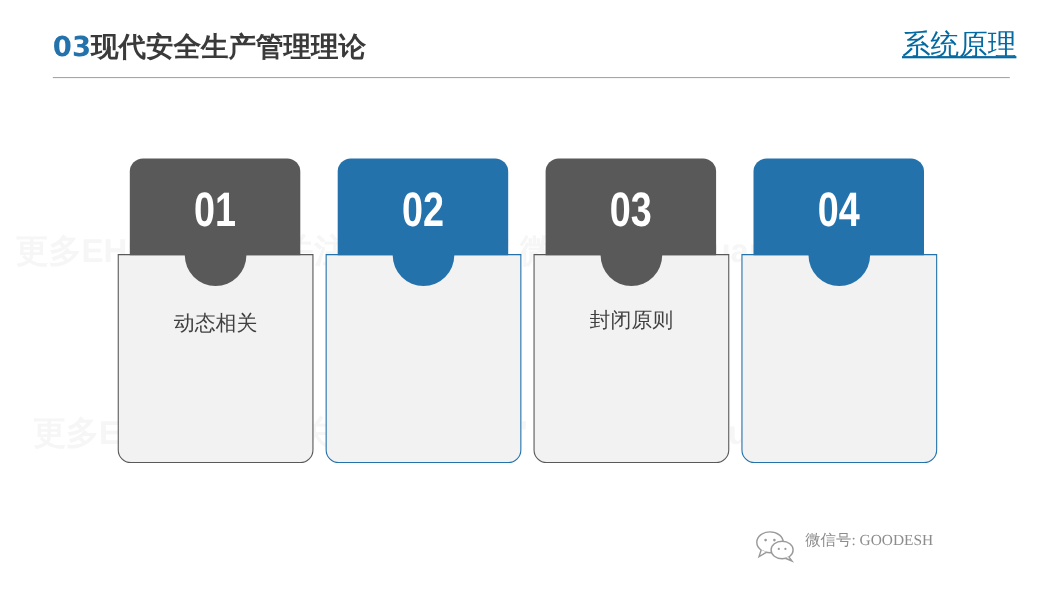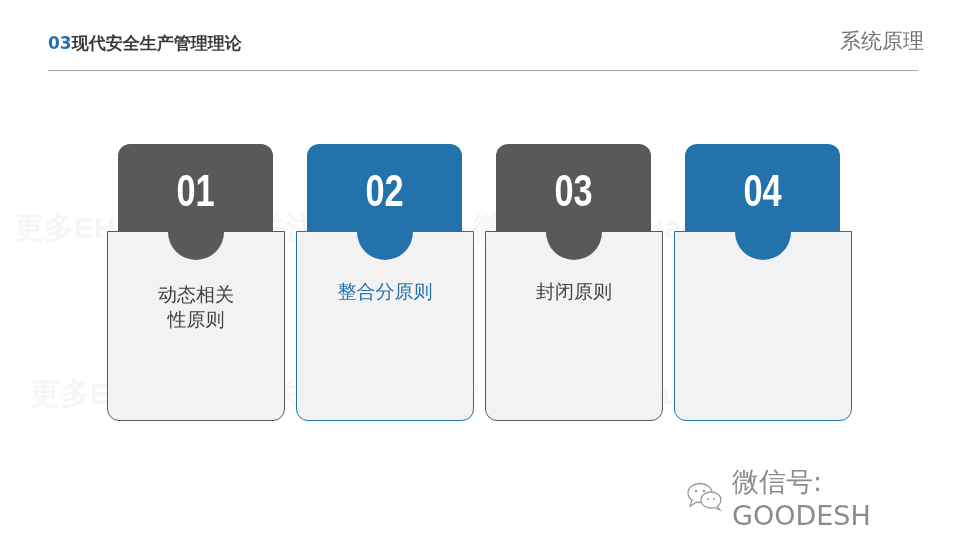--- a/index.html
+++ b/index.html
@@ -1,27 +1,27 @@
 <!DOCTYPE html>
 <html><head>
 <meta charset="utf-8">
 <style>
   * { margin: 0; padding: 0; box-sizing: border-box; }
   html, body { width: 960px; height: 540px; background: #ffffff; overflow: hidden; }
   body { position: relative; font-family: "DejaVu Sans", "Liberation Sans", sans-serif; }
 
   .title {
     position: absolute; left: 48px; top: 28px; width: 290px;
-    font-size: 17px; font-weight: bold; line-height: 30px; color: #3a3a3a;
+    font-size: 25px; font-weight: bold; line-height: 30px; color: #3a3a3a;
     letter-spacing: 0px;
   }
   .title .num { color: #2372ab; }
   .subtitle {
     position: absolute; right: 36px; top: 26px;
-    font-size: 21px; color: #737373; line-height: 30px;
+    font-size: 26px; color: #0369a1; line-height: 30px; text-decoration: underline;
   }
   .rule {
     position: absolute; left: 48px; top: 70px; width: 870px; height: 1px;
     background: #a6a6a6;
   }
 
   .watermark {
     position: absolute; font-size: 30px; font-weight: bold;
     color: #f6f6f6; white-space: nowrap; font-family: "Liberation Sans", sans-serif;
   }
@@ -48,22 +48,22 @@
   .card .label {
     position: absolute; left: 20px; top: 135px; width: 138px; text-align: center;
     font-size: 19px; font-weight: normal; color: #404040; line-height: 25px;
   }
   .card.blue .box { border-color: #2372ab; }
   .card.blue .tab, .card.blue .notch { background: #2372ab; }
   .card.blue .label { color: #2372ab; }
 
   .footer {
     position: absolute; left: 686px; top: 482px; height: 30px;
-    display: flex; align-items: center; gap: 8px;
-    color: #8c8c8c; font-size: 27px;
+    display: flex; align-items: flex-start; gap: 8px;
+    color: #8c8c8c; font-size: 14px; font-family: Liberation Serif, serif;
   }
   .footer svg { display: block; }
 </style>
 </head>
 <body>
 
 <div class="watermark" style="left:14px; top:208px;">更多EHS资料，请关注"安全微课" 微信号：anquanyingsj1</div>
 <div class="watermark" style="left:30px; top:374px;">更多EHS资料，请关注"安全微课" 微信号：anquanyingsj1</div>
 
 <div class="title">
@@ -72,30 +72,28 @@
 <div class="subtitle">系统原理</div>
 <div class="rule"></div>
 
 <div class="card" style="left:107px;">
   <div class="box"></div>
   <div class="tab"></div>
   <div class="notch"></div>
   <div class="num">01</div>
   <div class="label" style="top:138px;">
     <div>动态相关</div>
-    <div>性原则</div>
   </div>
 </div>
 
 <div class="card blue" style="left:296px;">
   <div class="box"></div>
   <div class="tab"></div>
   <div class="notch"></div>
   <div class="num">02</div>
-  <div class="label">整合分原则</div>
 </div>
 
 <div class="card" style="left:485px;">
   <div class="box"></div>
   <div class="tab"></div>
   <div class="notch"></div>
   <div class="num">03</div>
   <div class="label">封闭原则</div>
 </div>
 

